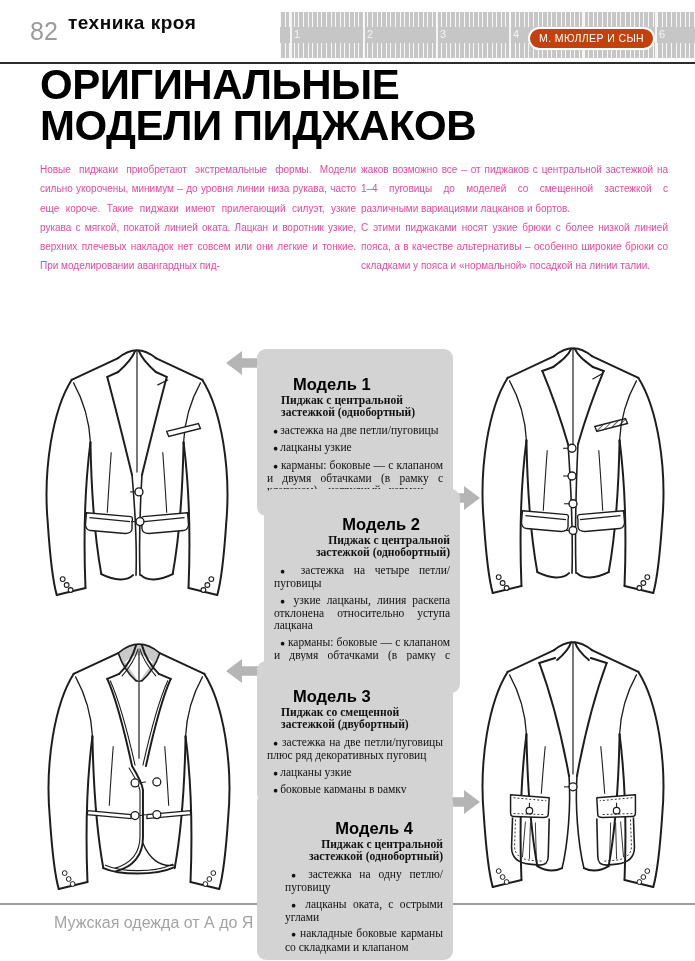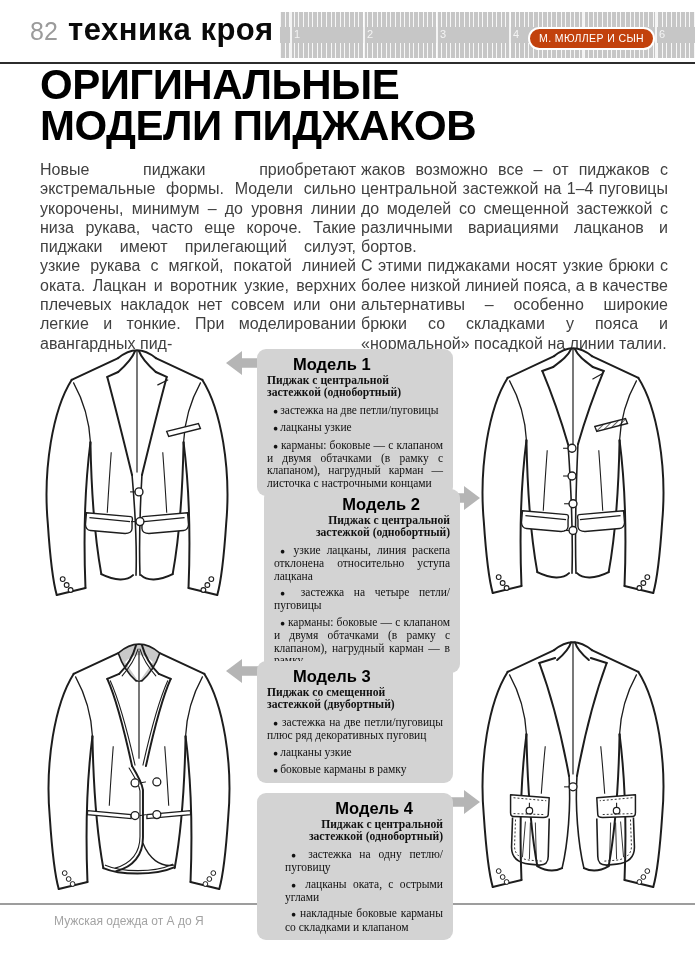--- a/index.html
+++ b/index.html
@@ -2,47 +2,47 @@
 <html><head>
 <meta charset="utf-8">
 <style>
   html,body{margin:0;padding:0;background:#fff;}
   .page{position:relative;width:695px;height:961px;background:#ffffff;overflow:hidden;
         font-family:"Liberation Sans",sans-serif;color:#111;}
   .abs{position:absolute;}
 
   
   .page-num{left:30px;top:17px;font-size:25px;color:#9b9b9b;}
-  .section-title{left:68px;top:12px;font-size:31px;font-weight:bold;color:#0a0a0a;letter-spacing:.5px;}
+  .section-title{left:68px;top:12px;font-size:19px;font-weight:bold;color:#0a0a0a;letter-spacing:.5px;}
   .ruler{left:280px;top:12px;width:415px;height:46px;background:#c6c6c6;}
   .tickrow{position:absolute;left:0;width:100%;height:15px;
            background:repeating-linear-gradient(90deg,rgba(255,255,255,.85) 0 1px,rgba(0,0,0,0) 1px 4.6px);}
   .tickrow.top{top:0}.tickrow.bottom{bottom:0}
   .majortick{position:absolute;top:0;width:2px;height:100%;background:rgba(255,255,255,.8);}
   .ruler-num{position:absolute;top:16px;font-size:11px;color:#f4f4f4;}
   .brand-badge{position:absolute;left:248px;top:15px;height:19px;padding:0 9px;background:#c2410c;
                border:2px solid #fff;border-radius:12px;color:#fff;font-size:10.5px;line-height:19px;
                letter-spacing:.4px;white-space:nowrap;}
   .header-rule{left:0;top:62px;width:695px;height:2px;background:#2c2c2c;}
 
   
   .main-title{left:40px;top:64px;font-size:42px;line-height:41px;font-weight:bold;
               letter-spacing:-.5px;color:#000;}
-  .intro{top:160px;font-size:16px;line-height:19.3px;text-align:justify;color:#404040;}
+  .intro{top:160px;font-size:10px;line-height:19.3px;text-align:justify;color:#ec4899;}
   .intro p{margin:0;}
   #intro-col1{left:40px;width:316px;}
   #intro-col2{left:361px;width:307px;}
 
   
   .model-box{width:196px;background:#d3d3d3;border-radius:9px;padding:5px 10px 7px;
              box-sizing:border-box;z-index:2;}
-  .mtitle{font-size:16.5px;font-weight:bold;line-height:21px;color:#000;}
+  .mtitle{font-size:16.5px;font-weight:bold;line-height:21px;color:#000;margin-top:20px;}
   .box-left .mtitle{margin-left:26px;}
   .box-right .mtitle{margin-right:30px;text-align:right;}
-  .msub{font-family:"Liberation Serif",serif;font-weight:bold;font-size:11.6px;line-height:12.4px;}
+  .msub{font-family:"Liberation Serif",serif;font-weight:bold;font-size:11.6px;line-height:12.4px;margin-left:14px;}
   .box-right .msub{text-align:right;}
   .feat{font-family:"Liberation Serif",serif;font-size:11.5px;line-height:12.4px;margin:4px 0 0;
         text-align:justify;text-indent:6px;}
   .feat::before{content:"\25CF\00A0";font-size:8.5px;}
 
   .arrow{height:24px;width:50px;background:#b5b5b5;z-index:1;}
   .arrow-left{clip-path:polygon(0 50%,32% 0,32% 30%,100% 30%,100% 70%,32% 70%,32% 100%);}
   .arrow-right{clip-path:polygon(100% 50%,68% 0,68% 30%,0 30%,0 70%,68% 70%,68% 100%);}
   #arrow1{left:226px;top:351px;}
   #arrow2{left:430px;top:486px;}
@@ -56,21 +56,21 @@
 
   
   .jacket{position:absolute;}
   #jacket1{left:28px;top:334px;}
   #jacket2{left:464px;top:332px;}
   #jacket3{left:30px;top:628px;}
   #jacket4{left:464px;top:626px;}
 
   
   .footer-rule{left:0;top:903px;width:695px;height:2px;background:#9d9d9d;}
-  .footer-text{left:54px;top:914px;font-size:12px;color:#a3a3a3;text-align:center;}
+  .footer-text{left:54px;top:914px;font-size:16px;color:#a3a3a3;text-align:center;}
 </style>
 </head>
 <body>
 
 <div class="page">
 
   <span class="abs page-num">82</span>
   <span class="abs section-title">техника кроя</span>
 
   <div class="abs ruler">
@@ -359,22 +359,22 @@
     <p class="feat">лацканы узкие</p>
     <p class="feat">карманы: боковые — с клапаном и двумя обтачками (в рамку с клапаном), нагрудный карман — листочка с настрочными концами</p>
   </div>
 
   <div class="abs model-box box-right" id="box2">
     <div class="mtitle">Модель 2</div>
     <div class="msub">
       <div>Пиджак с центральной</div>
       <div>застежкой (однобортный)</div>
     </div>
+    <p class="feat">застежка на четыре петли/пуговицы</p>
     <p class="feat">узкие лацканы, линия раскепа отклонена относительно уступа лацкана</p>
-    <p class="feat">застежка на четыре петли/пуговицы</p>
     <p class="feat">карманы: боковые — с клапаном и двумя обтачками (в рамку с клапаном), нагрудный карман — в рамку</p>
   </div>
 
   <div class="abs model-box box-left" id="box3">
     <div class="mtitle">Модель 3</div>
     <div class="msub">
       <div>Пиджак со смещенной</div>
       <div>застежкой (двубортный)</div>
     </div>
     <p class="feat">застежка на две петли/пуговицы плюс ряд декоративных пуговиц</p>

